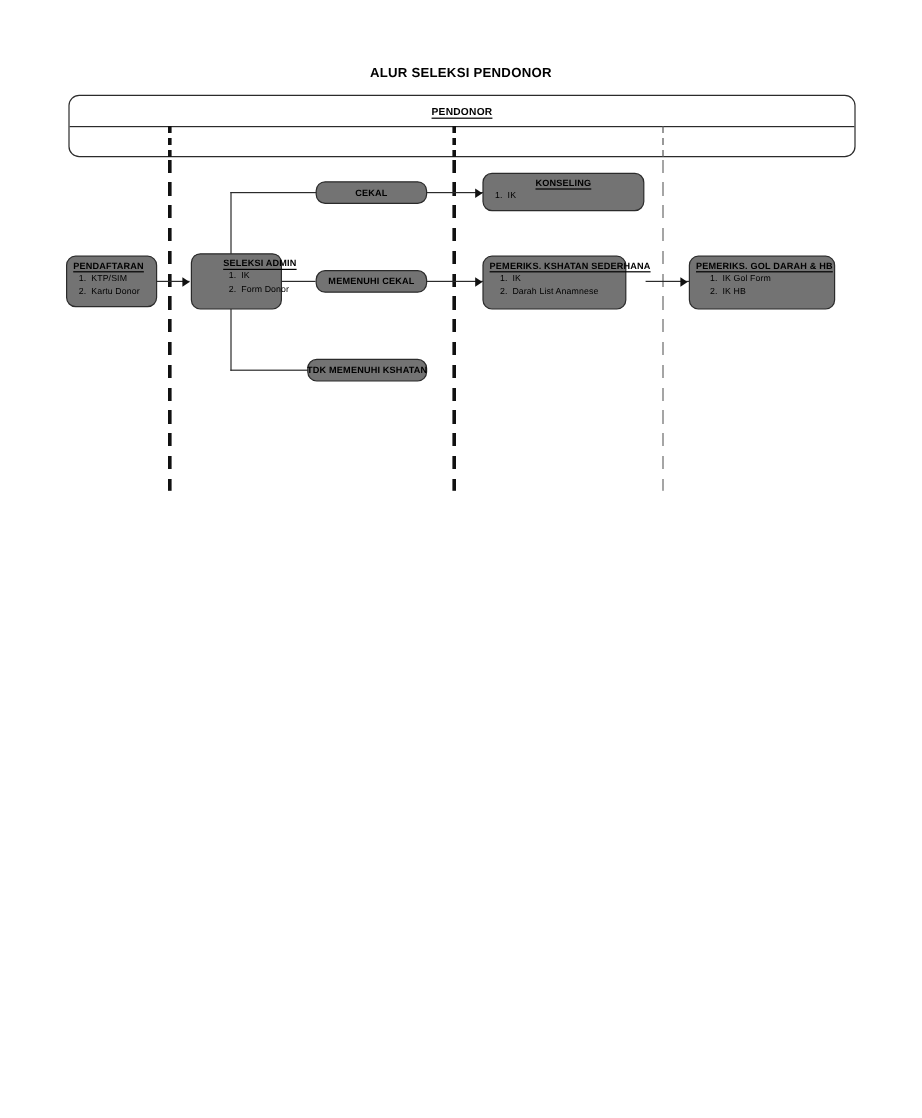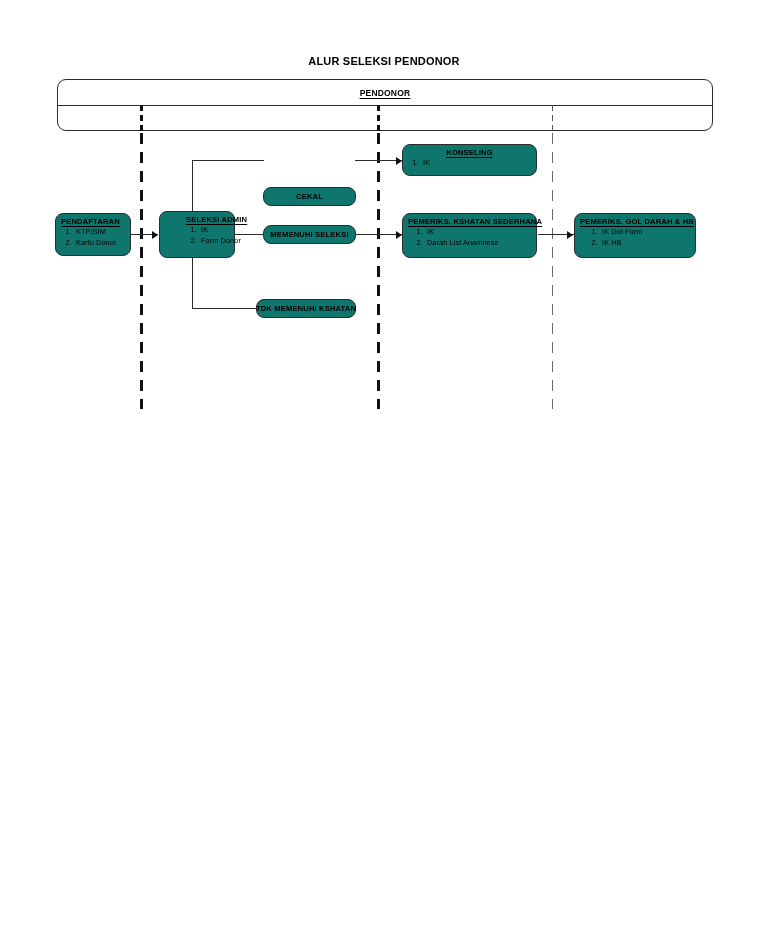--- a/index.html
+++ b/index.html
@@ -126,21 +126,21 @@
       transparent 11px, transparent 19px
     );
   }
 
   
   .node {
     position: absolute;
     box-sizing: border-box;
     border: 1.3px solid #2b2b2b;
     border-radius: 8px;
-    background: #0f766e;
+    background: #737373;
     padding: 3px 5px;
   }
   .node .node-title {
     font-size: 7.6px;
     font-weight: bold;
     letter-spacing: 0.15px;
     white-space: nowrap;
   }
   .node .node-title.underline {
     text-decoration: underline;
@@ -243,40 +243,40 @@
 </div>
 
 <div class="node" style="left:159px; top:211px; width:76px; height:47px;padding-left:26px;">
   <div class="node-title underline">SELEKSI ADMIN</div>
   <ol>
     <li>IK</li>
     <li>Form Donor</li>
   </ol>
 </div>
 
-<div class="node pill" style="left:263px; top:151px; width:93px; height:19px;margin-top:36px;">
+<div class="node pill" style="left:263px; top:151px; width:93px; height:19px;">
   <div class="node-title">CEKAL</div>
 </div>
 
 <div class="node pill" style="left:263px; top:225px; width:93px; height:19px;">
-  <div class="node-title">MEMENUHI SELEKSI</div>
+  <div class="node-title">MEMENUHI CEKAL</div>
 </div>
 
 <div class="node pill" style="left:256px; top:299px; width:100px; height:19px;">
   <div class="node-title">TDK MEMENUHI KSHATAN</div>
 </div>
 
 <div class="node" style="left:402px; top:144px; width:135px; height:32px;">
   <div class="node-title underline center">KONSELING</div>
   <ol>
     <li>IK</li>
   </ol>
 </div>
 
-<div class="node" style="left:402px; top:213px; width:135px; height:45px;">
+<div class="node" style="left:402px; top:213px; width:120px; height:45px;">
   <div class="node-title underline">PEMERIKS. KSHATAN SEDERHANA</div>
   <ol style="padding-left:17px;">
     <li>IK</li>
     <li>Darah List Anamnese</li>
   </ol>
 </div>
 
 <div class="node" style="left:574px; top:213px; width:122px; height:45px;">
   <div class="node-title underline">PEMERIKS. GOL DARAH &amp; HB</div>
   <ol style="padding-left:20px;">

